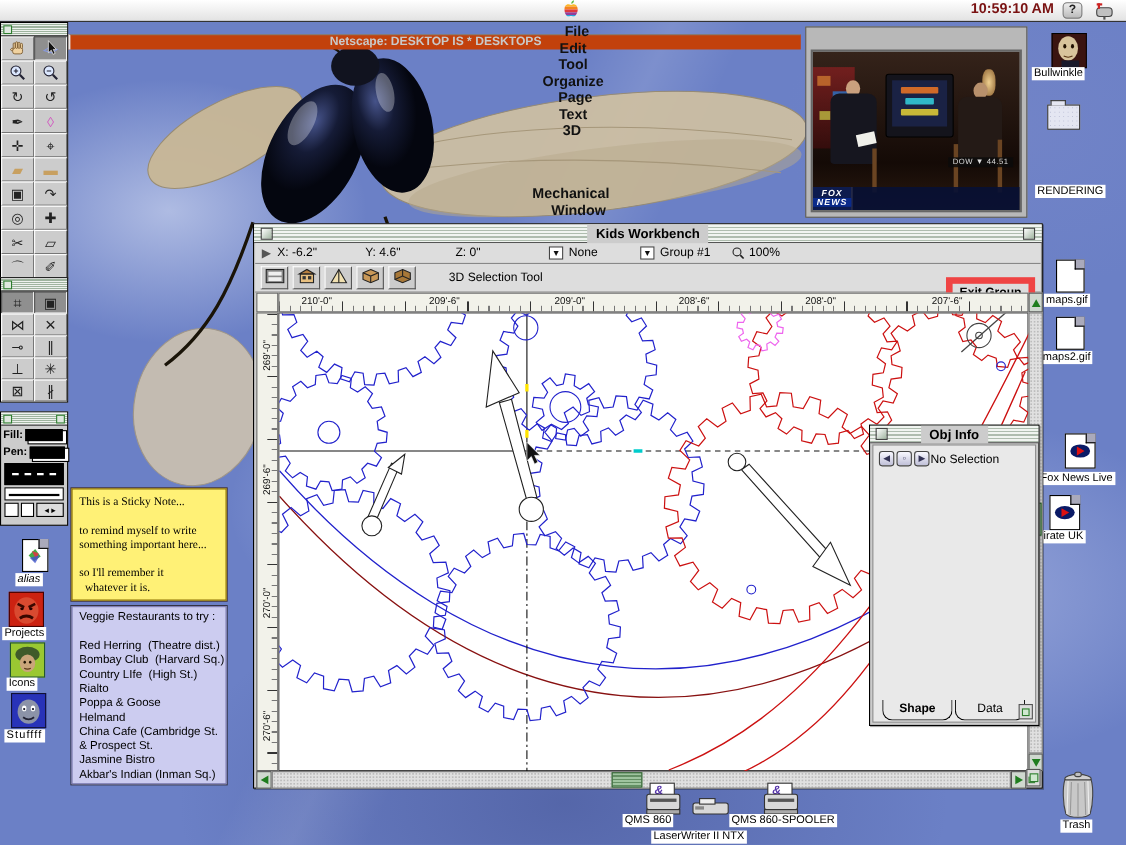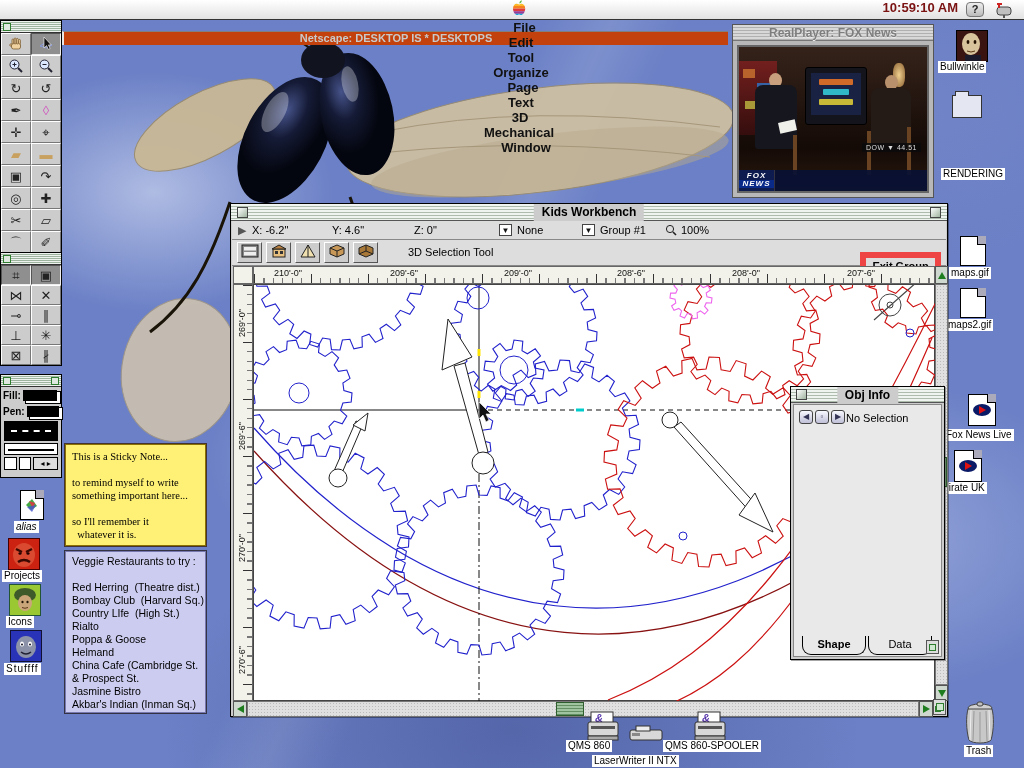--- a/index.html
+++ b/index.html
@@ -222,21 +222,21 @@
       </g>
     </svg>
   </span>
   <span class="menu-item" style="margin-left:25px;">File</span>
   <span class="menu-item" style="margin-left:18px;">Edit</span>
   <span class="menu-item" style="margin-left:18px;">Tool</span>
   <span class="menu-item" style="margin-left:18px;">Organize</span>
   <span class="menu-item" style="margin-left:22px;">Page</span>
   <span class="menu-item" style="margin-left:18px;">Text</span>
   <span class="menu-item" style="margin-left:16px;">3D</span>
-  <span class="menu-item" style="margin-left:14px;">Mechanical</span>
+  <span class="menu-item" style="margin-left:14px;margin-top:42px;">Mechanical</span>
   <span class="menu-item" style="margin-left:28px;">Window</span>
   <span id="menu-clock">10:59:10 AM</span>
   <span id="menu-help">?</span>
   <span id="menu-app">
     <svg width="20" height="16" viewBox="0 0 20 16">
       <rect x="3" y="5" width="14" height="8" rx="3" fill="#c0c0c0" stroke="#444"></rect>
       <rect x="4" y="1" width="2" height="5" fill="#cc2222"></rect>
         <rect x="3" y="1" width="5" height="2" fill="#cc2222"></rect>
       <rect x="9" y="13" width="2" height="3" fill="#555"></rect>
     </svg>
@@ -406,21 +406,20 @@
   <div>Rialto</div>
   <div>Poppa &amp; Goose</div>
   <div>Helmand</div>
   <div>China Cafe (Cambridge St.</div>
   <div>&amp; Prospect St.</div>
   <div>Jasmine Bistro</div>
   <div>Akbar's Indian (Inman Sq.)</div>
 </div>
 
 <div class="abs" id="realplayer">
-  <div id="rp-title"><span>RealPlayer: FOX News</span></div>
   <div id="rp-video">
     <div class="rp-mon">
       <i style="left:4px;top:8px;width:12px;height:9px;background:#d07030;"></i>
       <i style="left:18px;top:22px;width:14px;height:10px;background:#3870c0;"></i>
       <i style="left:6px;top:40px;width:10px;height:8px;background:#c0b040;"></i>
     </div>
     <div class="rp-sconce"></div>
     <div id="rp-tv">
       <div id="rp-tvscreen">
         <i style="left:8px;top:6px;width:34px;background:#d06a28;"></i>

